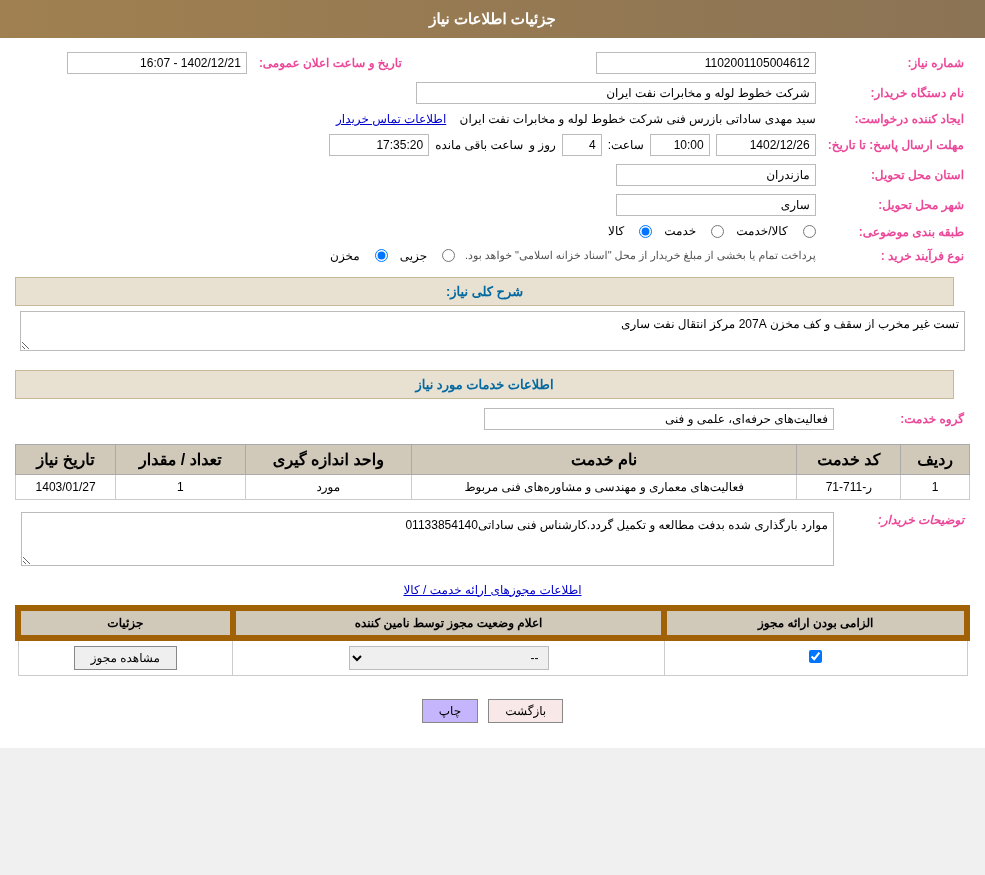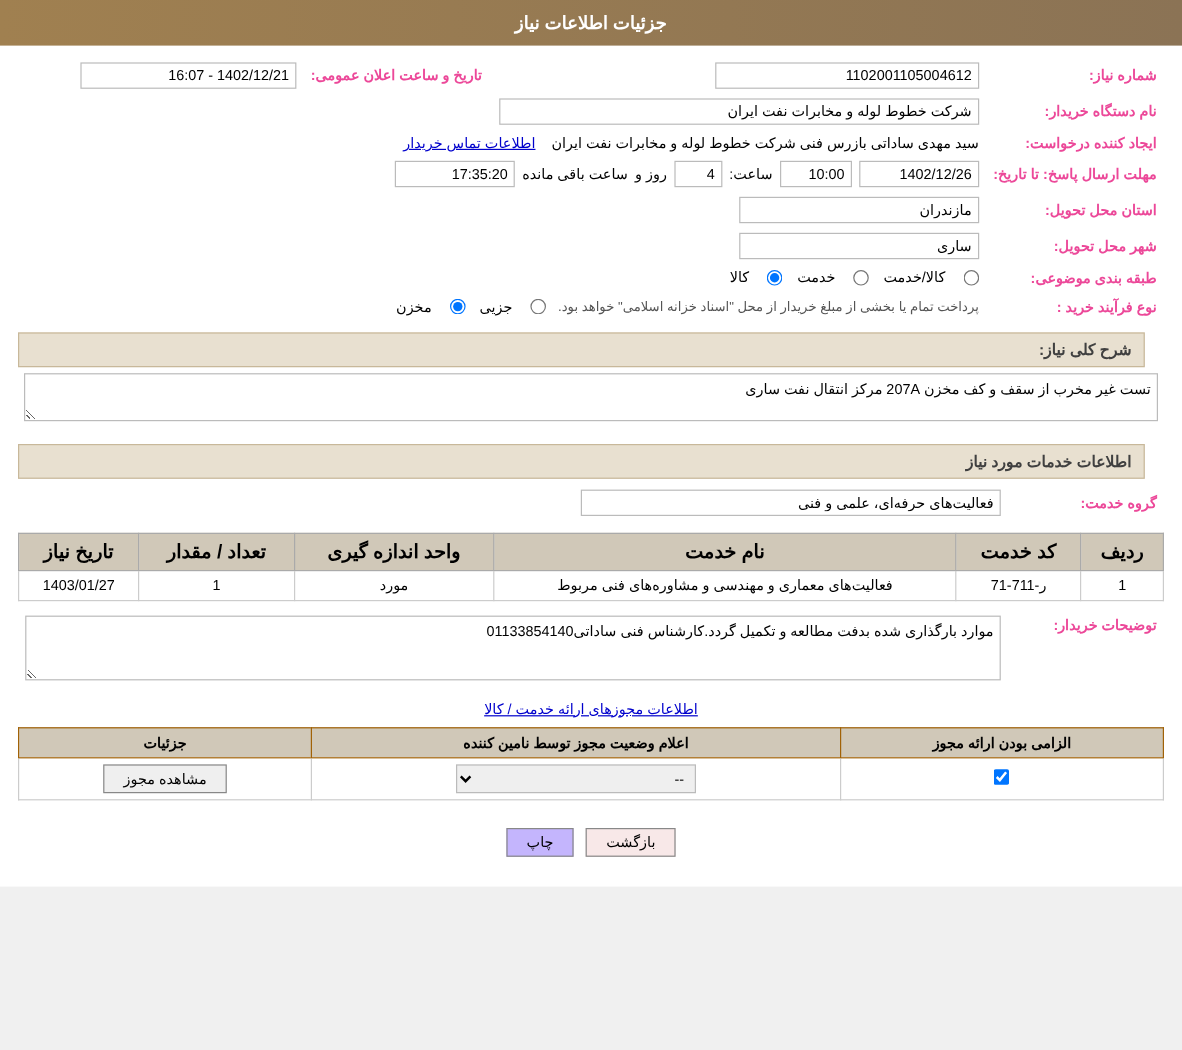--- a/index.html
+++ b/index.html
@@ -49,24 +49,24 @@
       border: 1px solid #bbb;
       background: #fff;
       padding: 3px 5px;
       font-size: 12px;
       font-family: Tahoma, Arial, sans-serif;
       direction: rtl;
     }
     .section-header {
       background: #e8e0d0;
       border: 1px solid #c8b89a;
-      color: #404040;
+      color: #0369a1;
       font-weight: bold;
       font-size: 13px;
-      text-align: right;
+      text-align: center;
       padding: 6px 10px;
       margin: 8px 16px 5px 0;
     }
     .textarea-box {
       width: 100%;
       border: 1px solid #bbb;
       font-family: Tahoma, Arial, sans-serif;
       font-size: 12px;
       direction: rtl;
       padding: 5px;
@@ -99,22 +99,22 @@
       text-align: center;
       background: #fff;
     }
     .license-table {
       width: 100%;
       border-collapse: collapse;
       margin: 8px 0;
     }
     .license-table th {
       background: #d0c8b8;
-      border: 1px solid #a16207;
-      padding: 5px 8px;
+      border: 6px solid #a16207;
+      padding: 5px 24px;
       text-align: center;
       font-size: 12px;
     }
     .license-table td {
       border: 1px solid #ccc;
       padding: 5px 8px;
       text-align: center;
       background: #fff;
     }
     .btn {
@@ -300,21 +300,21 @@
           <td>مورد</td>
           <td>1</td>
           <td>1403/01/27</td>
         </tr>
       </tbody>
     </table>
 
     <table class="form-table">
       <tbody>
           <tr>
-        <td class="label-cell" style="vertical-align:top; padding-top:5px;">توضیحات خریدار:</td>
+        <td class="label-cell" style="vertical-align:top; padding-top:5px;font-style:italic;">توضیحات خریدار:</td>
         <td class="value-cell">
           <textarea class="textarea-box" rows="3" readonly="" style="">موارد بارگذاری شده بدفت مطالعه و تکمیل گردد.کارشناس فنی ساداتی01133854140</textarea>
         </td>
       </tr>
     </tbody>
       </table>
 
     <div style="text-align:center; margin: 10px 0 5px 0;">
       <span class="link-blue">اطلاعات مجوزهای ارائه خدمت / کالا</span>
     </div>

